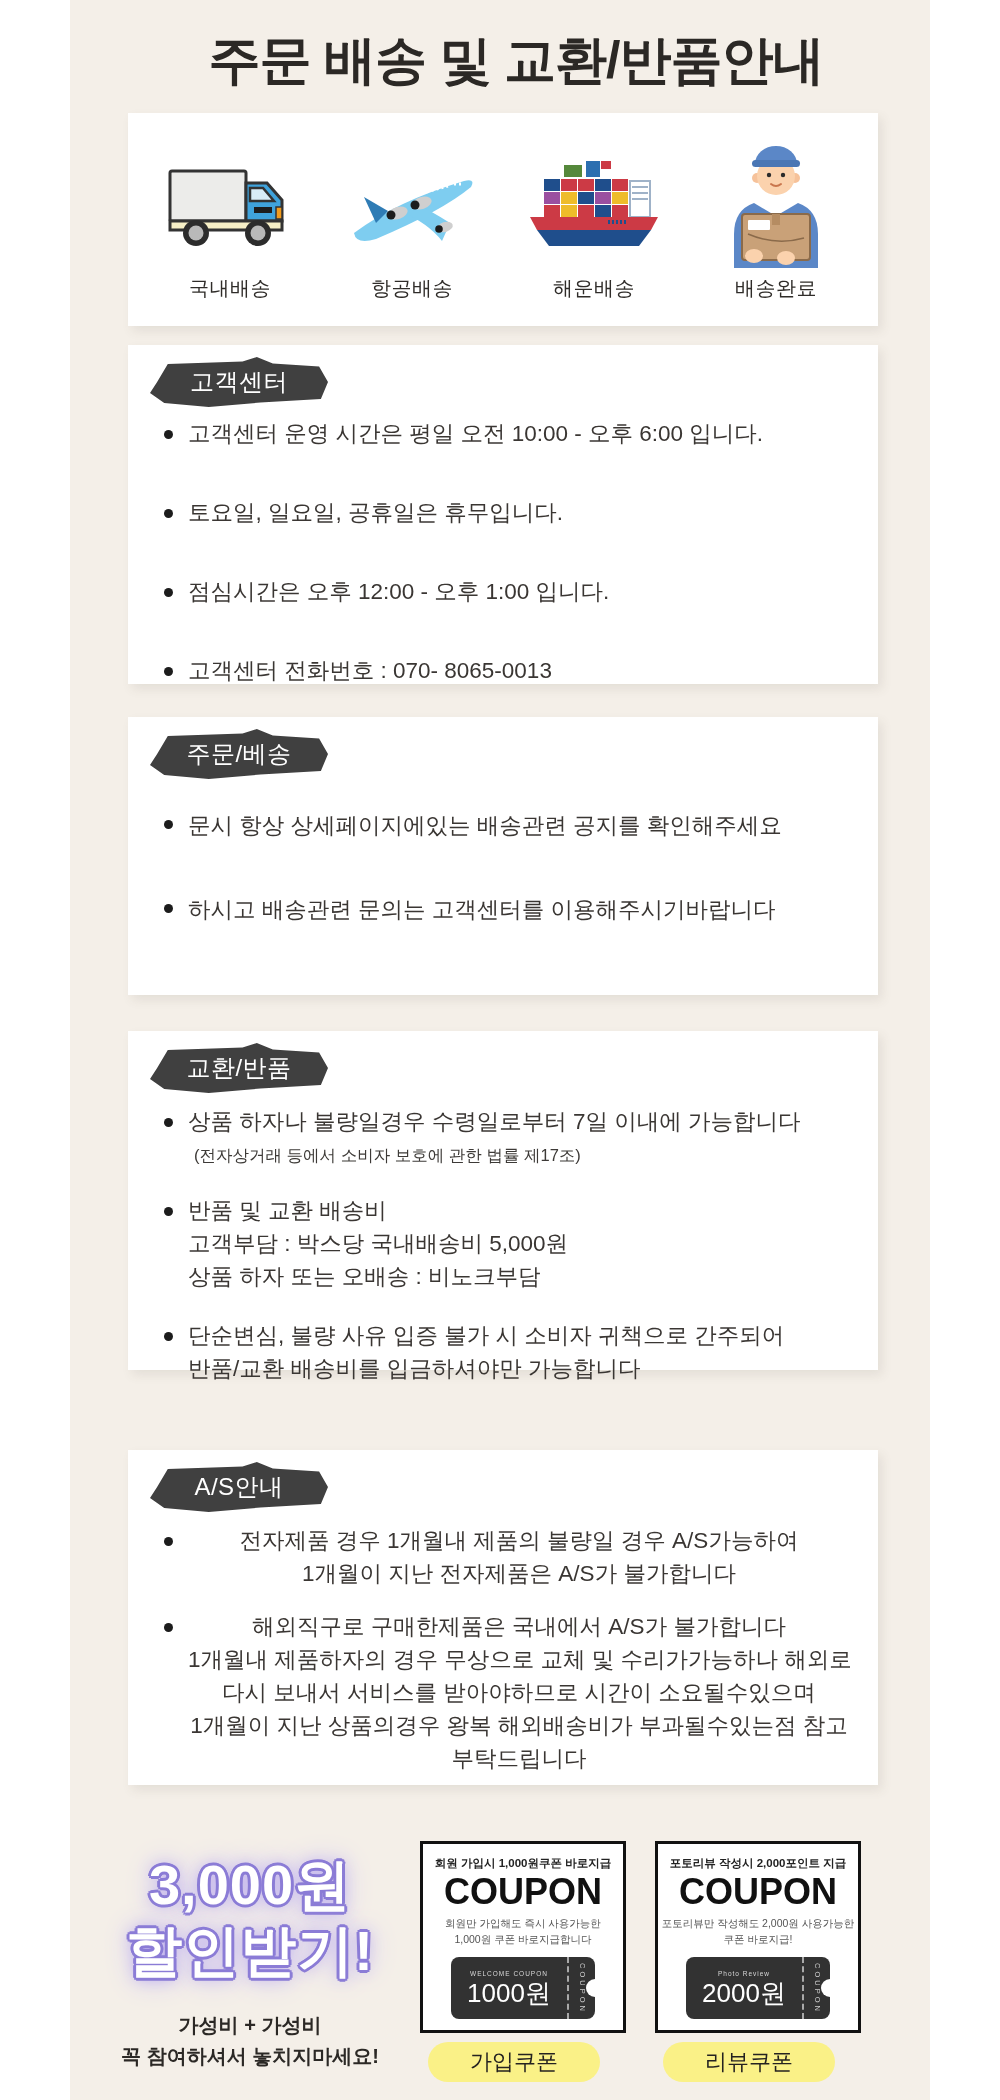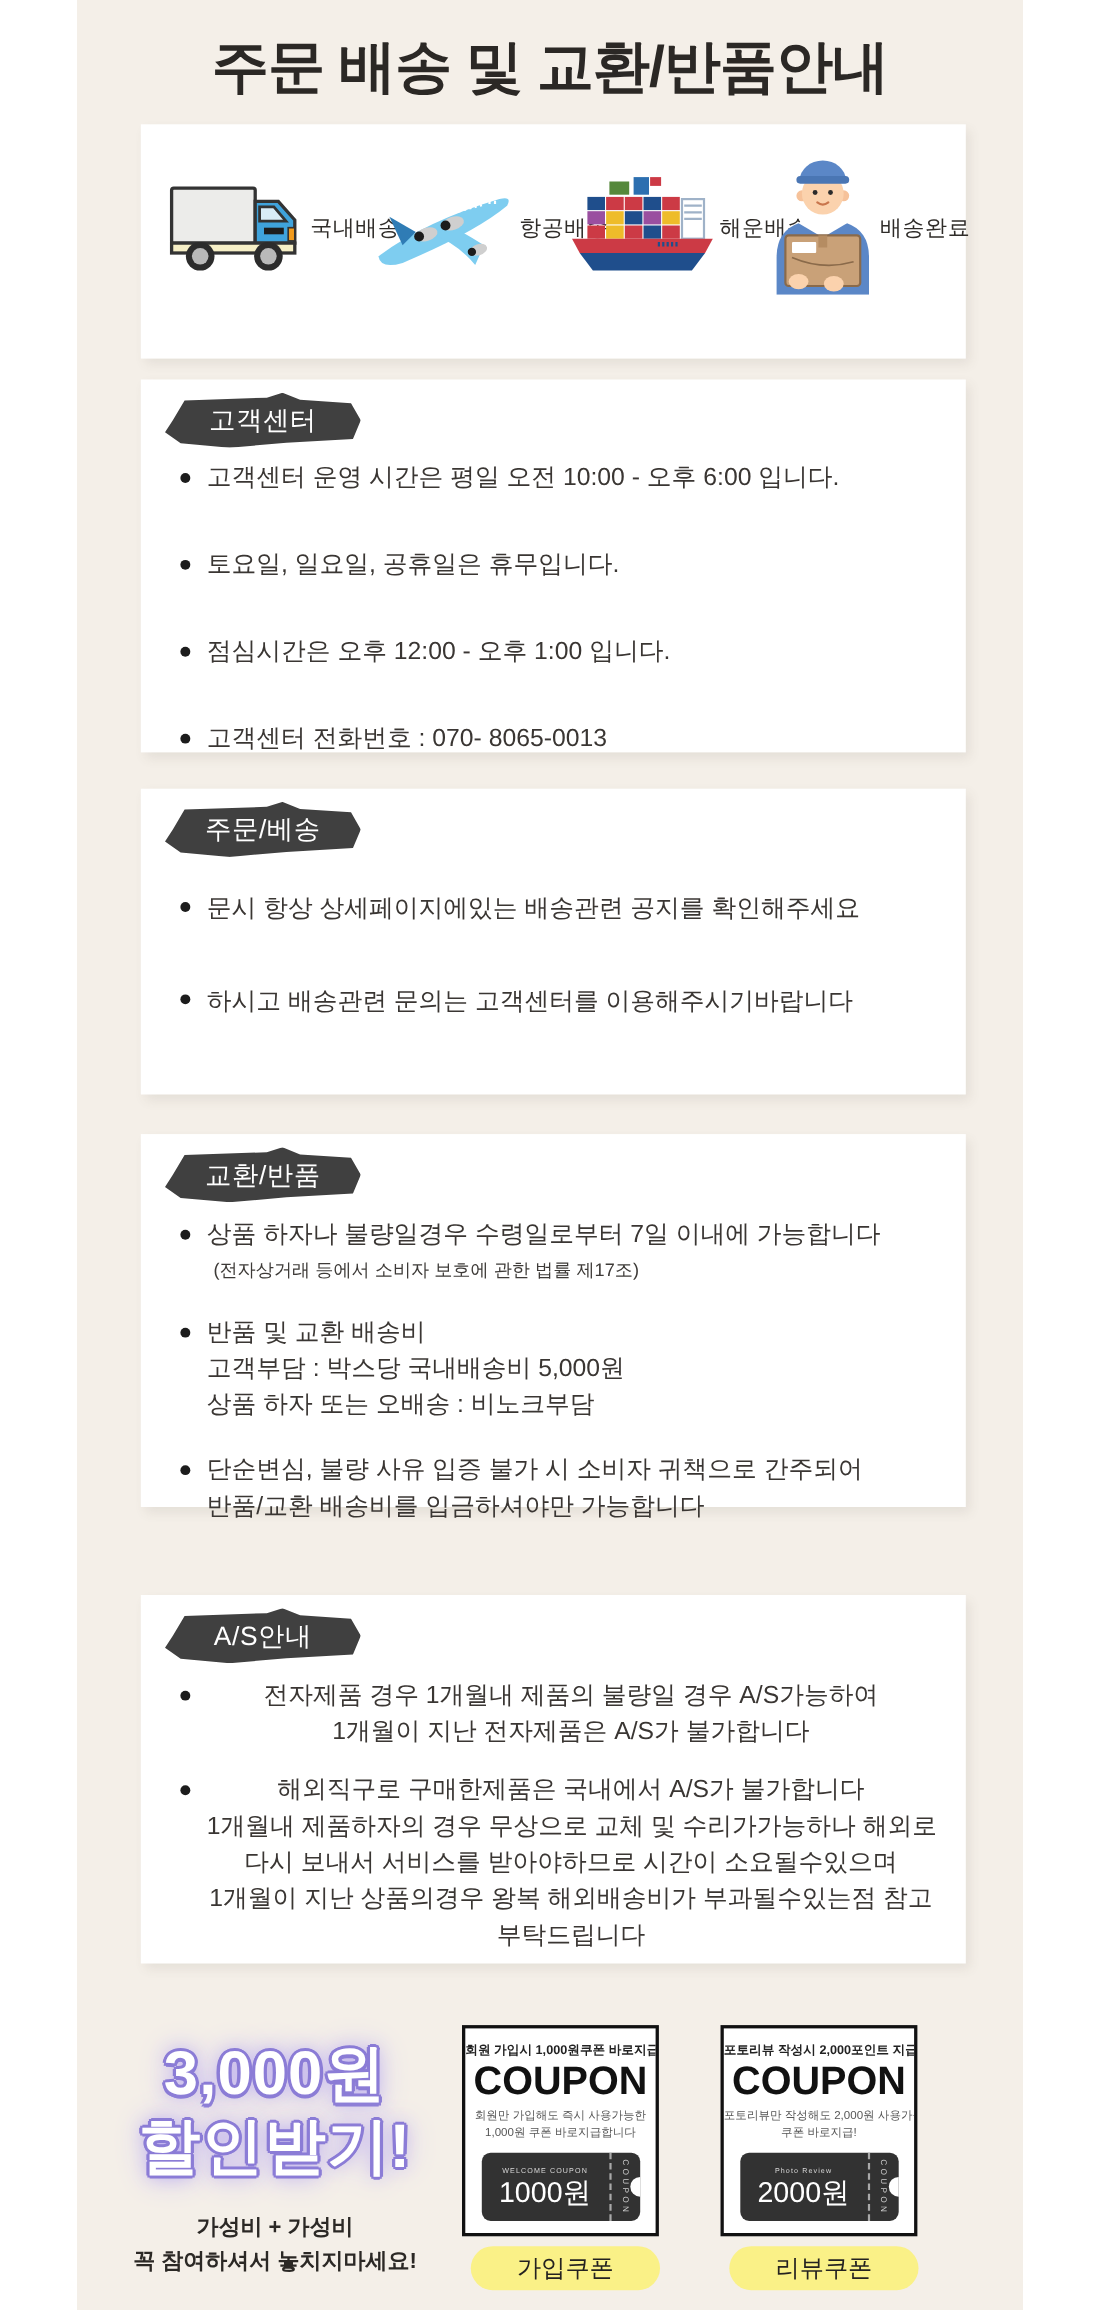--- a/index.html
+++ b/index.html
@@ -2,27 +2,27 @@
 <html><head>
 <meta charset="utf-8">
 <style>
   html,body{margin:0;padding:0;background:#ffffff;}
   .page{position:relative;width:1000px;height:2100px;background:#ffffff;overflow:hidden;
         font-family:"Liberation Sans", sans-serif;}
   .cream{position:absolute;left:70px;top:0;width:860px;height:2100px;background:#f4efe8;}
 
   
   .page-title{position:absolute;left:0;top:26px;width:100%;text-align:center;
-    font-size:52px;font-weight:800;color:#2b2825;letter-spacing:-1px;white-space:nowrap;}
+    font-size:52px;font-weight:800;color:#2b2825;letter-spacing:-1px;white-space:nowrap;padding-left:16px;}
 
   
   .panel{position:absolute;background:#ffffff;box-shadow:4px 5px 10px rgba(90,80,70,0.10);}
   .icons-panel{left:58px;top:113px;width:750px;height:213px;display:flex;
     justify-content:space-evenly;align-items:flex-start;padding-top:26px;box-sizing:border-box;}
-  .step{display:flex;align-items:center;width:160px;}
+  .step{display:flex;flex-direction:column;align-items:center;width:160px;}
   .step .art{height:128px;display:flex;align-items:center;justify-content:center;}
   .step-label{margin-top:8px;font-size:20px;color:#2f2c29;letter-spacing:0.5px;white-space:nowrap;}
 
   .card{box-sizing:border-box;padding:0;}
   .card1{left:58px;top:345px;width:750px;height:339px;}
   .card2{left:58px;top:717px;width:750px;height:278px;}
   .card3{left:58px;top:1031px;width:750px;height:339px;}
   .card4{left:58px;top:1450px;width:750px;height:335px;}
 
   .badge{margin:12px 0 0 22px;width:178px;height:50px;background:#404040;
@@ -43,21 +43,21 @@
   .card4 .bullets{margin-top:12px;text-align:center;}  .card4 .bullet{margin-bottom:20px;}
 
   
   .promo{position:absolute;left:20px;top:1852px;width:320px;text-align:center;}
   .promo-big{font-size:56px;font-weight:800;letter-spacing:1px;color:#ffffff;line-height:66px;white-space:nowrap;
     text-shadow:3px 0 0 #8b7cd6,-3px 0 0 #8b7cd6,0 3px 0 #8b7cd6,0 -3px 0 #8b7cd6,
       2px 2px 0 #8b7cd6,-2px -2px 0 #8b7cd6,2px -2px 0 #8b7cd6,-2px 2px 0 #8b7cd6,
       0 0 16px #b3a4ee,0 0 30px #c6baf4;}
   .promo-sub{margin-top:26px;font-size:20px;font-weight:700;color:#2b2825;line-height:31px;white-space:nowrap;}
 
-  .coupon{position:absolute;top:1841px;width:179px;height:192px;background:#ffffff;
+  .coupon{position:absolute;top:1841px;width:206px;height:192px;background:#ffffff;
     border:3px solid #111111;box-sizing:border-box;text-align:center;}
   .coupon.c1{left:350px;} .coupon.c2{left:585px;}
   .coupon-top{margin-top:12px;font-size:11.5px;font-weight:700;color:#222;white-space:nowrap;overflow:hidden;}
   .coupon-head{margin-top:1px;font-size:36px;font-weight:700;color:#111;letter-spacing:0;line-height:40px;}
   .coupon-desc{margin-top:3px;font-size:10.5px;color:#555;line-height:16px;white-space:nowrap;overflow:hidden;}
   .ticket{position:relative;margin:10px auto 0;width:144px;height:62px;background:#323232;border-radius:8px;
     display:flex;align-items:stretch;overflow:hidden;}
   .ticket-main{flex:1 1 auto;display:flex;flex-direction:column;align-items:center;justify-content:center;}
   .ticket-label{font-size:6.5px;letter-spacing:1px;color:#d8d8d8;margin-bottom:3px;white-space:nowrap;}
   .ticket-amount{font-size:26px;color:#ffffff;font-weight:400;line-height:26px;white-space:nowrap;}

